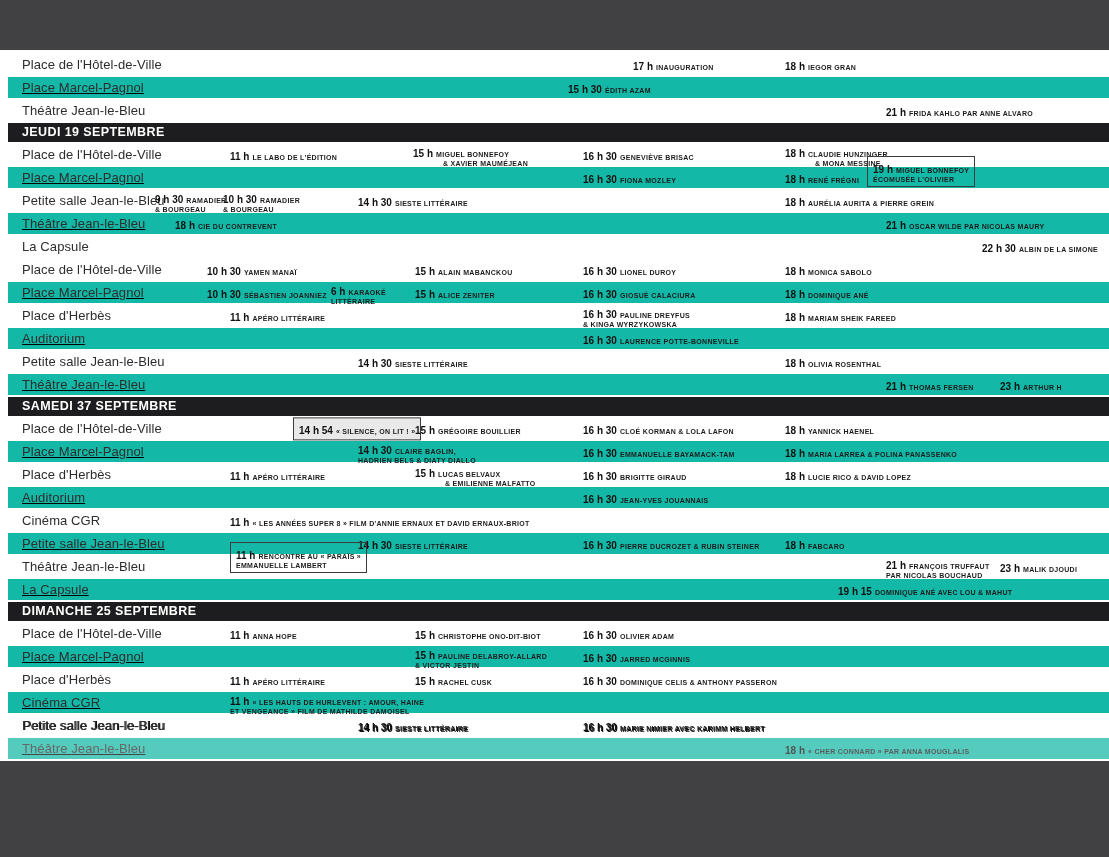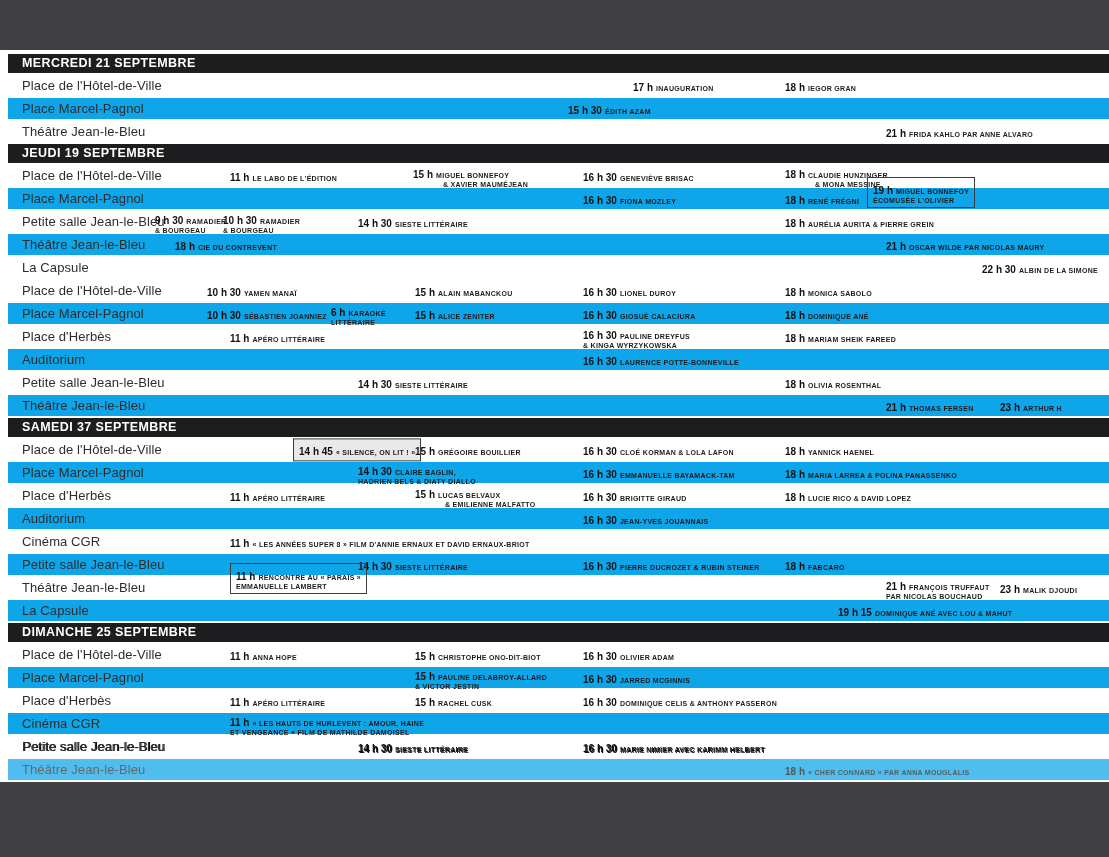--- a/index.html
+++ b/index.html
@@ -14,40 +14,39 @@
   .content { margin-left:8px; flex:none; }
   .day-header {
     background:#1d1d1f; color:#fff; font-weight:bold; font-size:12.5px;
     letter-spacing:0.4px; height:19px; display:flex; align-items:center;
     padding-left:14px; border-bottom:2px solid #fff; line-height:1;
   }
   .venue-row {
     position:relative; display:flex; align-items:center; height:21px;
     border-bottom:2px solid #fff; background:#fff;
   }
-  .venue-row.gray { background:#0ea5e9; }
+  .venue-row.gray { background:#14b8a6;text-decoration:underline; }
   .venue { font-size:13px; color:#2d2d2d; padding-left:14px; letter-spacing:0.1px; white-space:nowrap; }
   .event { position:absolute; top:50%; transform:translateY(-50%); white-space:nowrap; line-height:1.08; z-index:1; }
   .ev-time { font-weight:bold; font-size:10px; color:#111; }
   .ev-name { font-size:7px; font-weight:600; color:#1c1c1c; letter-spacing:0.3px; margin-left:3px; }
   .ev-line2 { font-size:7px; font-weight:600; color:#1c1c1c; letter-spacing:0.3px; }
   .ev-line2.indent { margin-left:30px; }
   .event.boxed { border:1px solid #3c3c3c; padding:2px 5px; }
   .event.filled { background:#e9e9e9; }
   .event.float { top:auto; transform:none; z-index:5; }
   .overprint { text-shadow:0.9px 0.4px 0 #111; }
   .muted { opacity:0.72; }
 </style>
 </head>
 <body>
 
 <div class="page">
   <div class="band band-top"></div>
   <div class="content">
-      <div class="day-header">MERCREDI 21 SEPTEMBRE</div>
       <div class="venue-row">
         <span class="venue">Place de l'Hôtel-de-Ville</span>
         <div class="event" style="left: 625px;">
           <div><span class="ev-time">17 h</span><span class="ev-name">INAUGURATION</span></div>
         </div>
         <div class="event" style="left: 777px;">
           <div><span class="ev-time">18 h</span><span class="ev-name">IEGOR GRAN</span></div>
         </div>
       </div>
       <div class="venue-row gray">
@@ -193,21 +192,21 @@
           <div><span class="ev-time">21 h</span><span class="ev-name">THOMAS FERSEN</span></div>
         </div>
         <div class="event" style="left: 992px;">
           <div><span class="ev-time">23 h</span><span class="ev-name">ARTHUR H</span></div>
         </div>
       </div>
       <div class="day-header">SAMEDI 37 SEPTEMBRE</div>
       <div class="venue-row">
         <span class="venue">Place de l'Hôtel-de-Ville</span>
         <div class="event boxed filled" style="left: 285px;">
-          <div><span class="ev-time">14 h 45</span><span class="ev-name">« SILENCE, ON LIT ! »</span></div>
+          <div><span class="ev-time">14 h 54</span><span class="ev-name">« SILENCE, ON LIT ! »</span></div>
         </div>
         <div class="event" style="left: 407px;">
           <div><span class="ev-time">15 h</span><span class="ev-name">GRÉGOIRE BOUILLIER</span></div>
         </div>
         <div class="event" style="left: 575px;">
           <div><span class="ev-time">16 h 30</span><span class="ev-name">CLOÉ KORMAN &amp; LOLA LAFON</span></div>
         </div>
         <div class="event" style="left: 777px;">
           <div><span class="ev-time">18 h</span><span class="ev-name">YANNICK HAENEL</span></div>
         </div>

